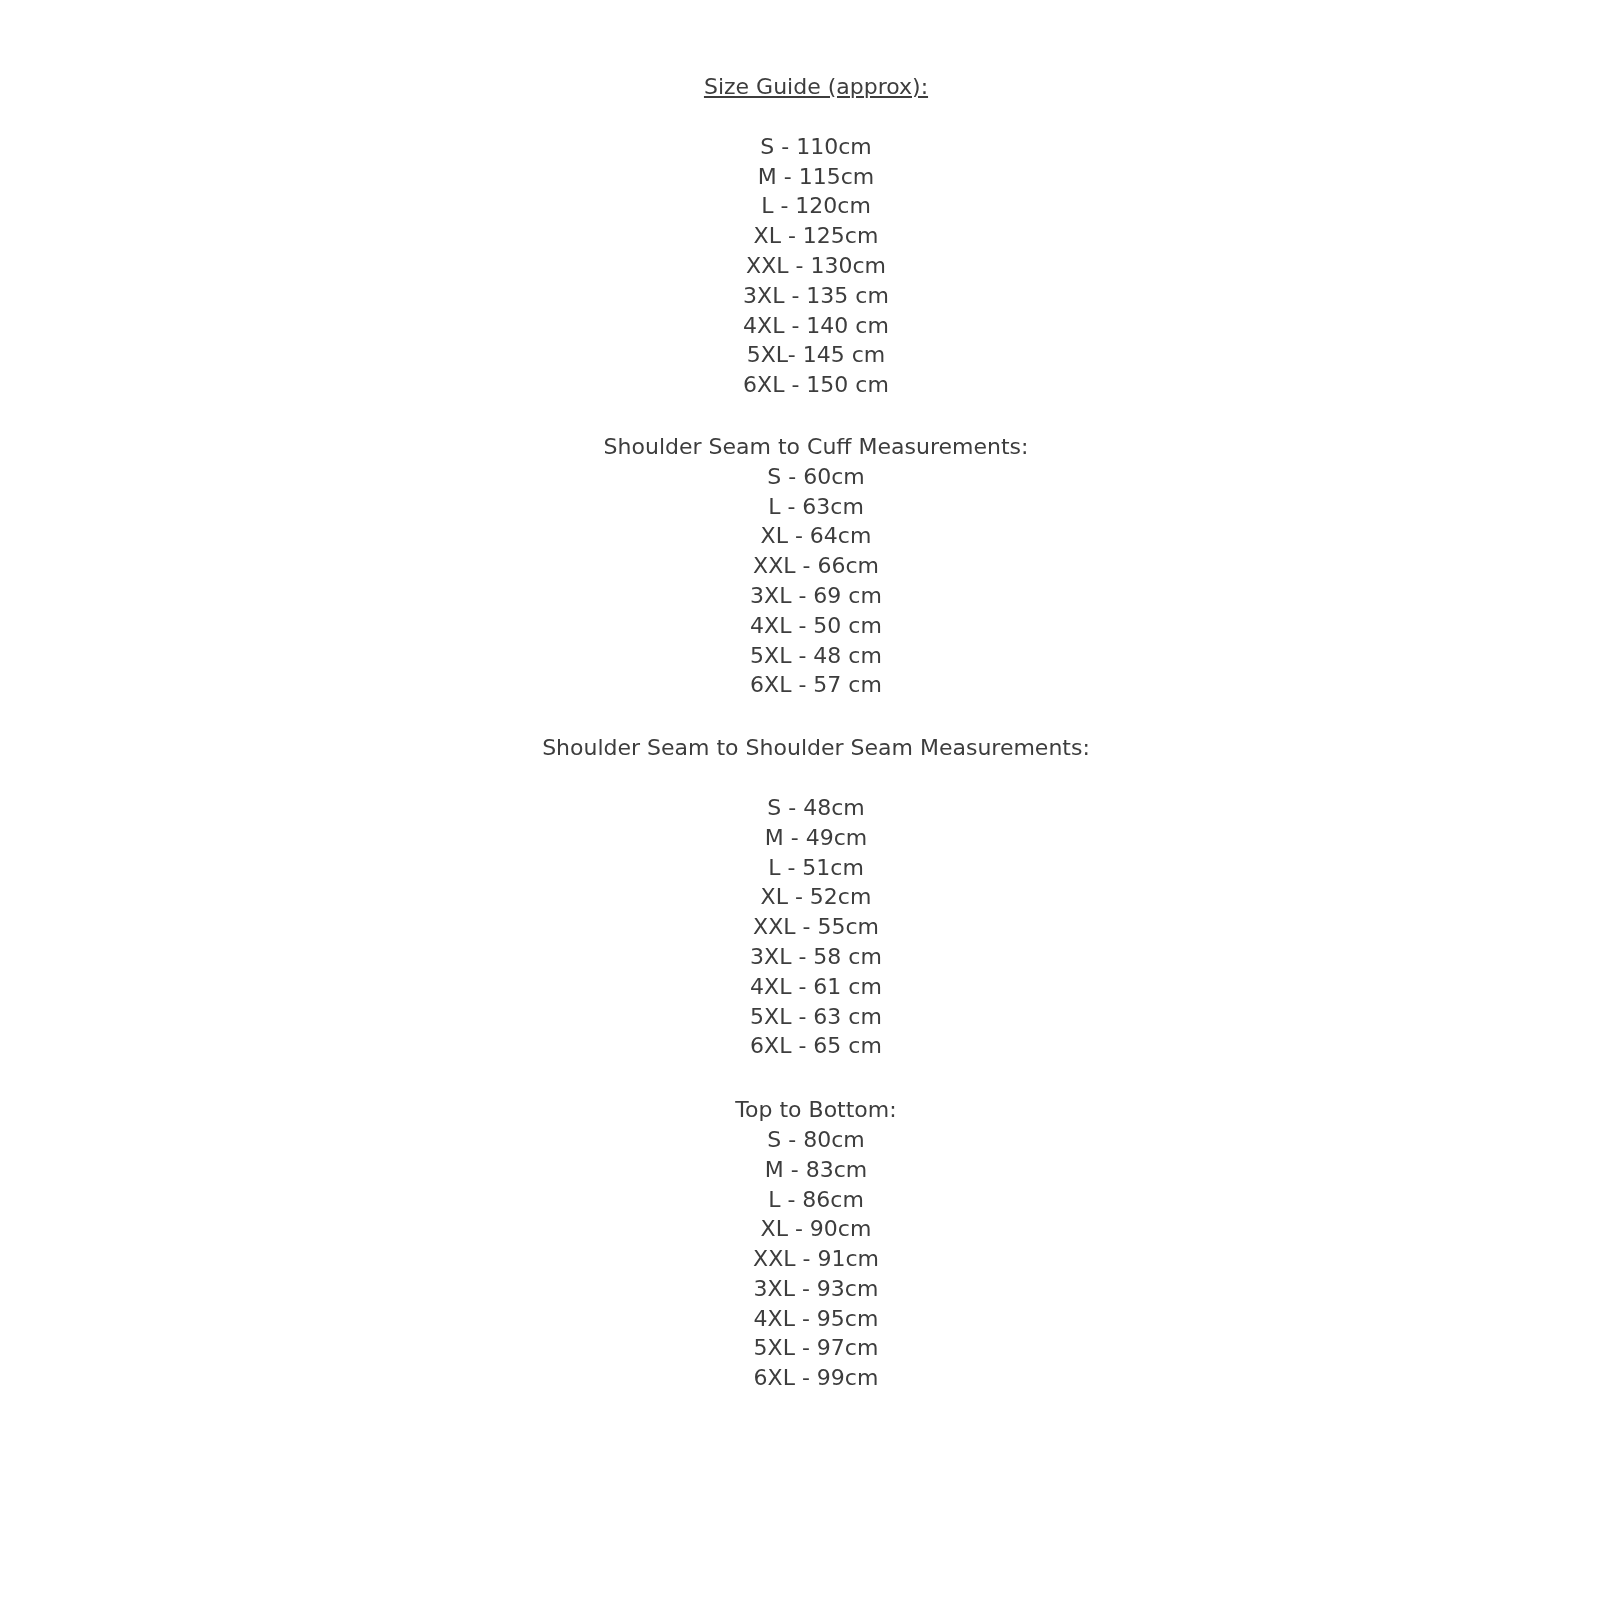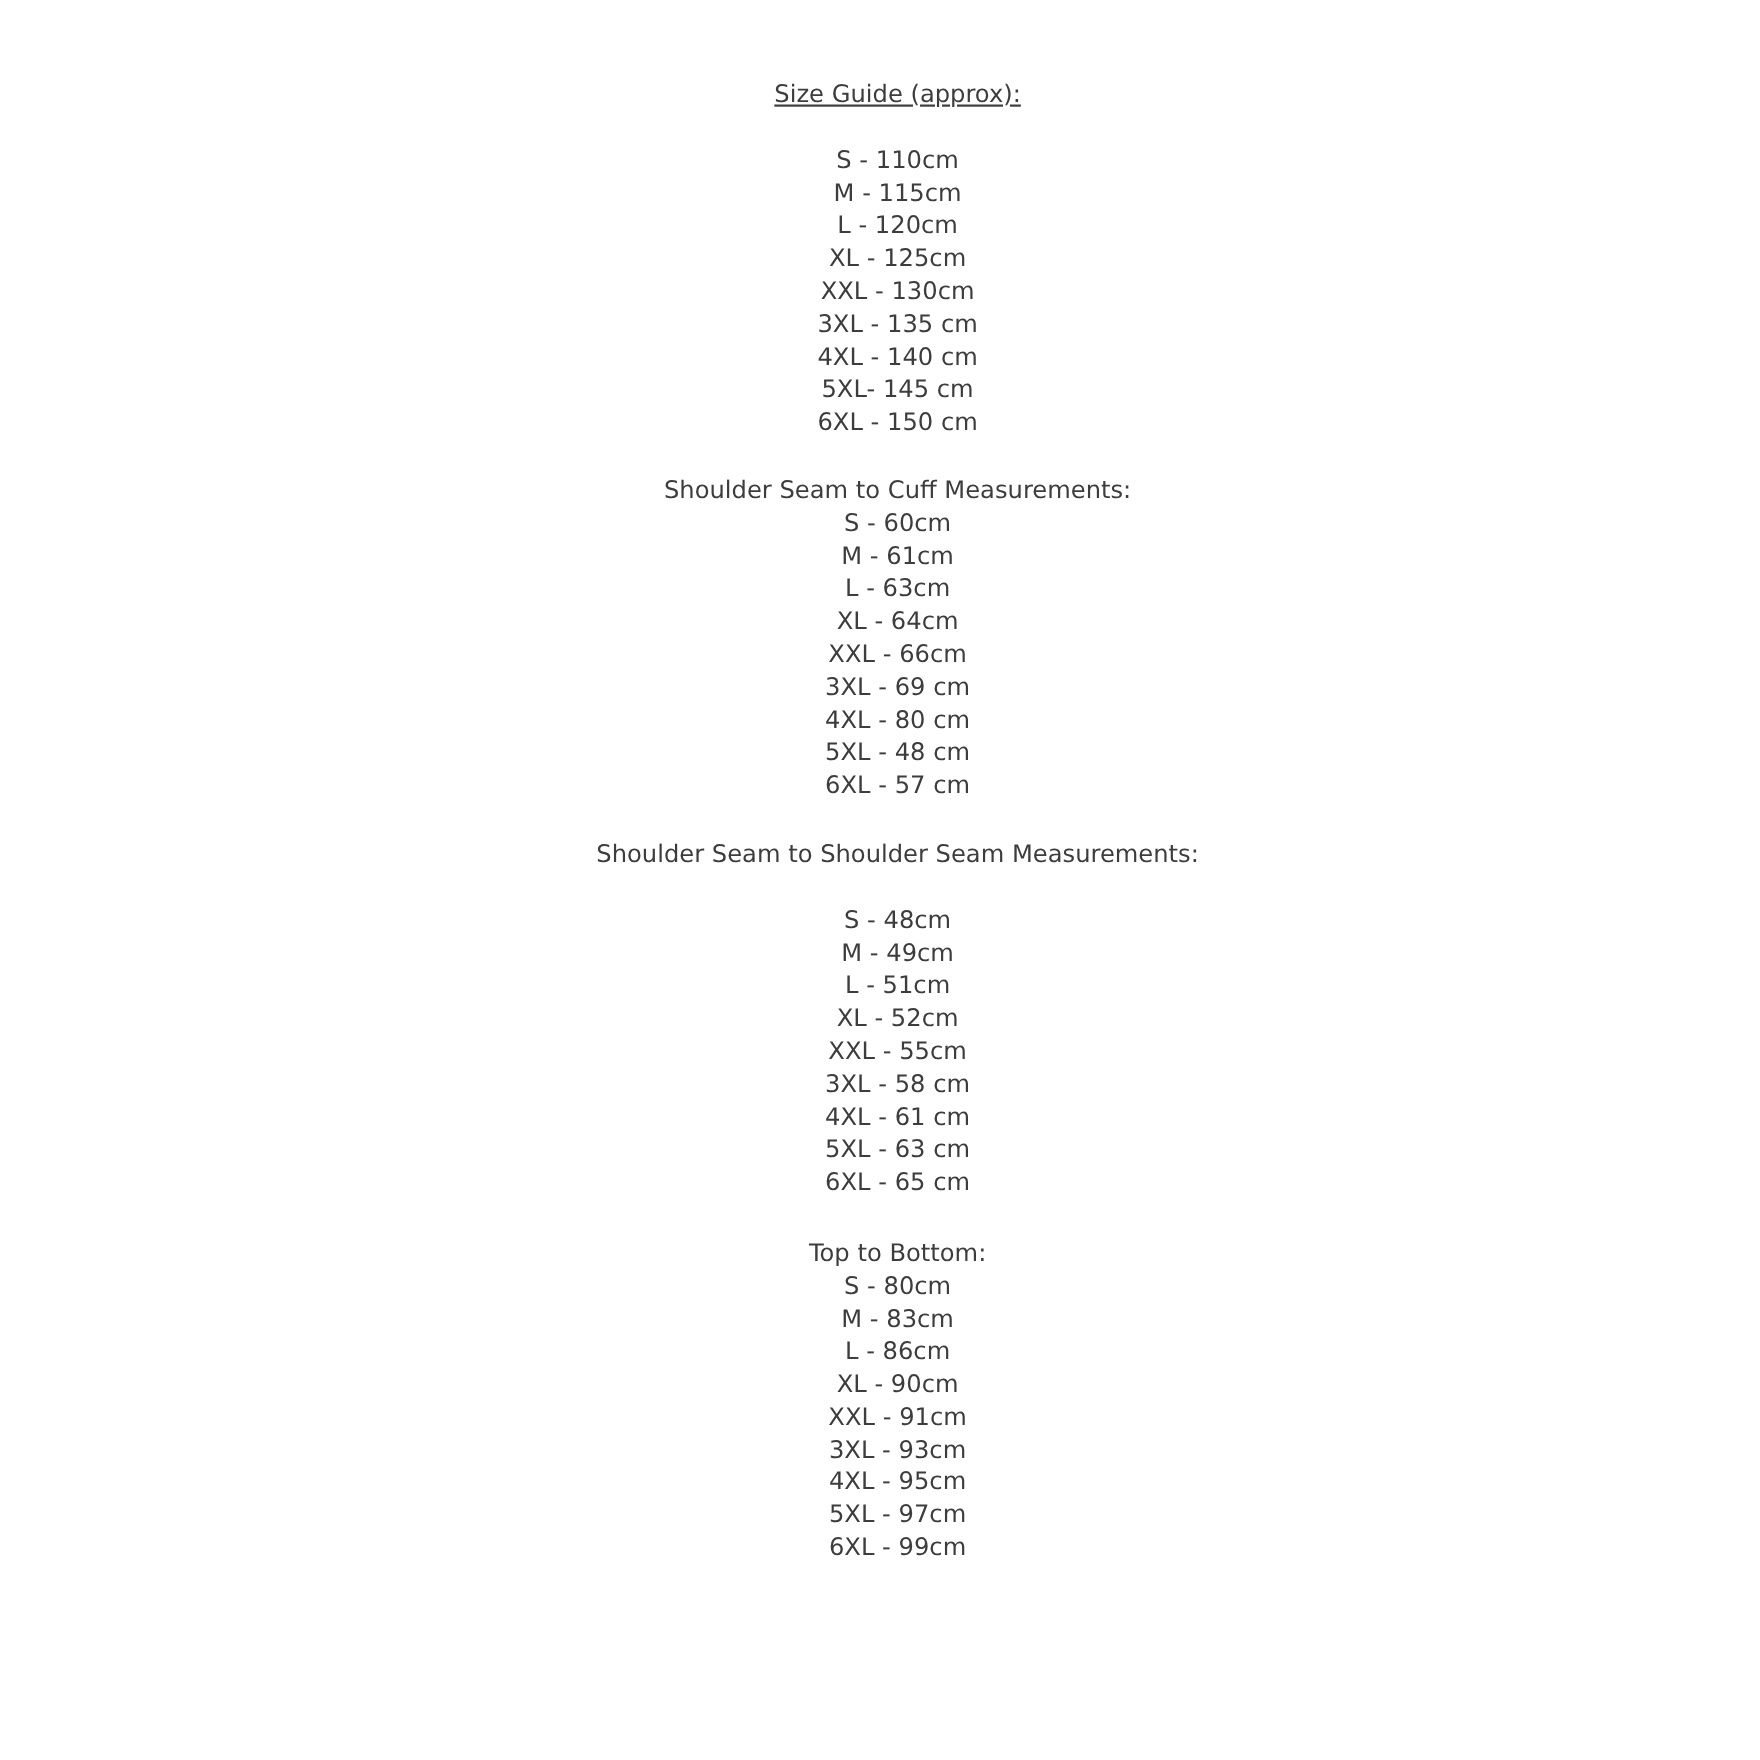--- a/index.html
+++ b/index.html
@@ -55,26 +55,25 @@
         <div class="line">5XL- 145 cm</div>
         <div class="line">6XL - 150 cm</div>
       </div>
   </div>
 
   <div class="section section-2">
     <div class="heading">Shoulder Seam to Cuff Measurements:</div>
     <div class="list">
 
     <div class="line">S - 60cm</div>
-        <div class="line">M - 61cm</div>
         <div class="line">L - 63cm</div>
         <div class="line">XL - 64cm</div>
         <div class="line">XXL - 66cm</div>
         <div class="line">3XL - 69 cm</div>
-        <div class="line">4XL - 80 cm</div>
+        <div class="line">4XL - 50 cm</div>
         <div class="line">5XL - 48 cm</div>
         <div class="line">6XL - 57 cm</div>
       </div>
   </div>
 
   <div class="section section-3">
     <div class="heading heading-gap-blank">Shoulder Seam to Shoulder Seam Measurements:</div>
     <div class="list">
 
     <div class="line">S - 48cm</div>

